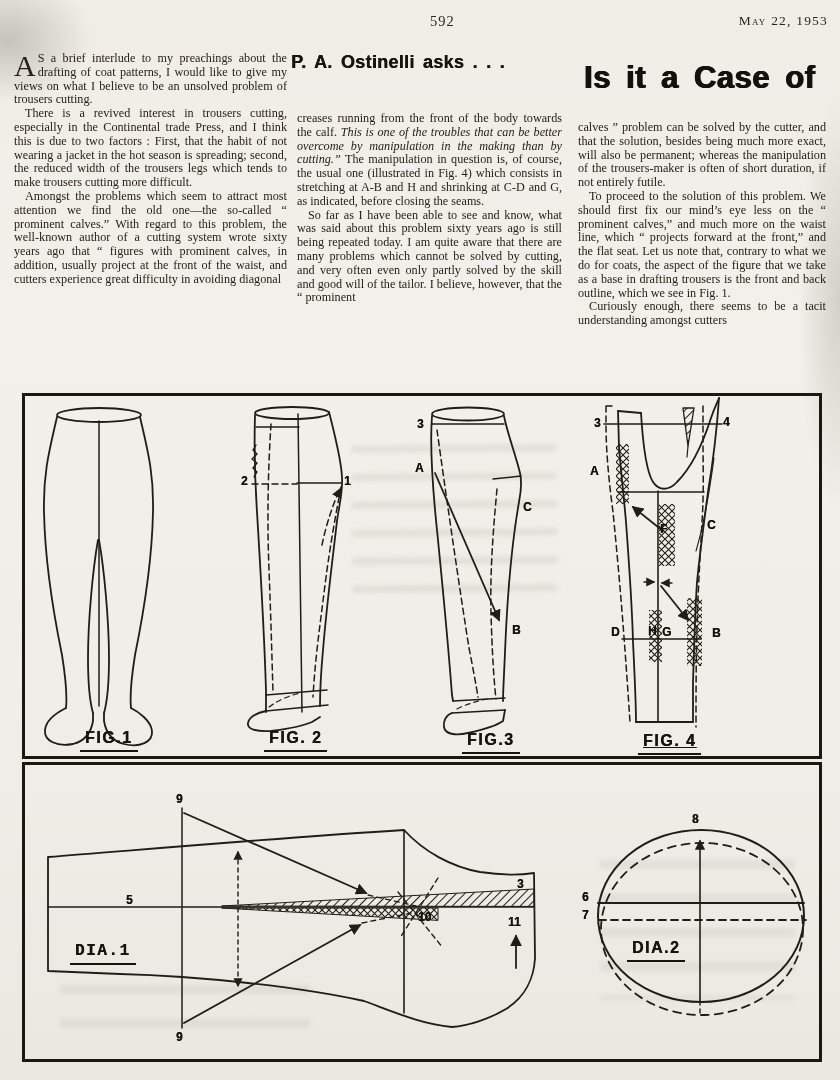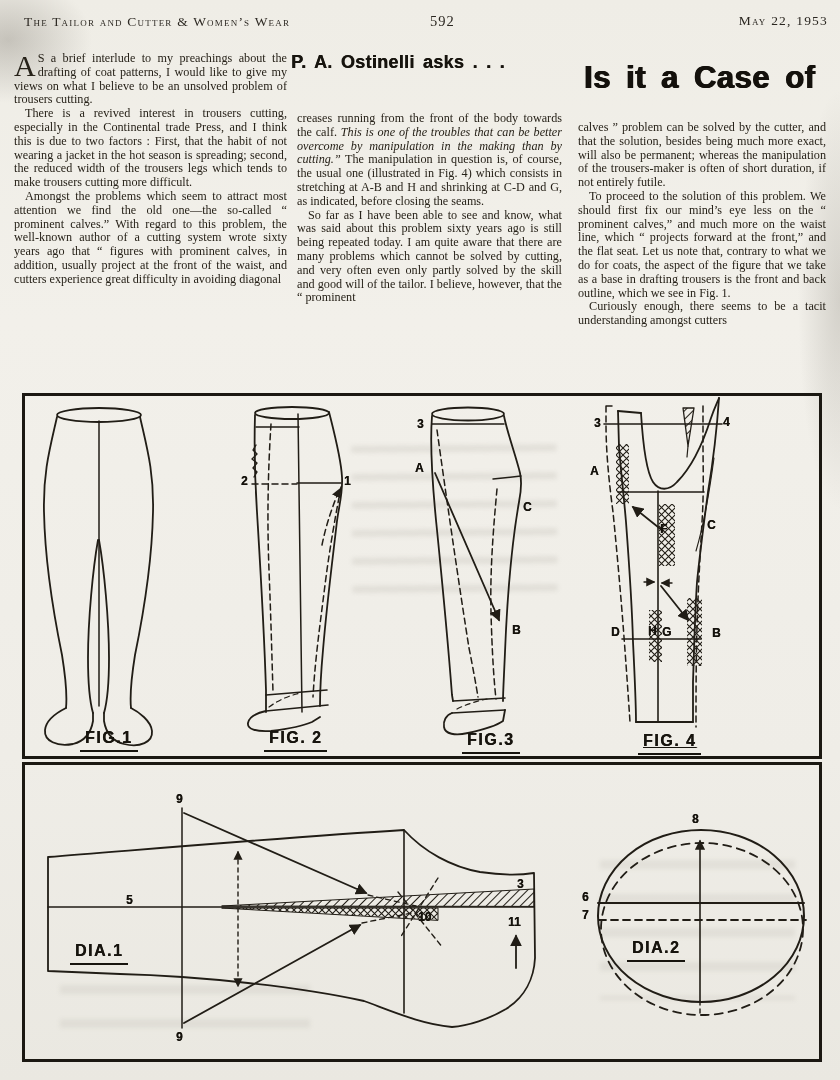--- a/index.html
+++ b/index.html
@@ -38,21 +38,20 @@
   svg.art{position:absolute;left:0;top:0;pointer-events:none;}
   .smudge{position:absolute;filter:blur(2px);opacity:.5;pointer-events:none;}
   .smudge.s1{background:repeating-linear-gradient(180deg, rgba(135,130,118,.28) 0 7px, rgba(135,130,118,0) 7px 28px);transform:rotate(-.5deg);}
   .smudge.s2{background:repeating-linear-gradient(180deg, rgba(135,130,118,.22) 0 9px, rgba(135,130,118,0) 9px 34px);}
 </style>
 </head>
 <body>
 
 <div class="page">
 
-  <span class="abs journal" style="left:24px;top:14px;">The Tailor and Cutter &amp; Women’s Wear</span>
   <span class="abs pageno" style="left:394px;top:13px;margin-left:36px;">592</span>
   <span class="abs issuedate" style="right:12px;top:13px;">May 22, 1953</span>
 
   <div class="abs col" style="left:14px;top:52px;width:273px;">
     <p><span class="dropcap">A</span><span>S a brief interlude to my preachings about the drafting of coat patterns, I would like to give my views on what I believe to be an unsolved problem of trousers cutting.</span></p>
     <p class="ind">There is a revived interest in trousers cutting, especially in the Continental trade Press, and I think this is due to two factors : First, that the habit of not wearing a jacket in the hot season is spreading; second, the reduced width of the trousers legs which tends to make trousers cutting more difficult.</p>
     <p class="ind">Amongst the problems which seem to attract most attention we find the old one—the so-called “ prominent calves.”  With regard to this problem, the well-known author of a cutting system wrote sixty years ago that “ figures with prominent calves, in addition, usually project at the front of the waist, and cutters experience great difficulty in avoiding diagonal</p>
   </div>
 
   <span class="abs byline" style="left:291px;top:52px;">P. A. Ostinelli asks . . .</span>
@@ -182,21 +181,21 @@
         <path d="M598 903 L804 903" stroke-width="2"></path>
         <path d="M599 920 L806 920" stroke-width="1.8" stroke-dasharray="7 5"></path>
       </g>
     </g>
   </svg>
 
   <span class="abs caption" style="left:80px;top:729px;">FIG.1</span>
   <span class="abs caption" style="left:264px;top:729px;">FIG. 2</span>
   <span class="abs caption" style="left:462px;top:731px;">FIG.3</span>
   <span class="abs caption" style="left:638px;top:732px;text-decoration:underline;">FIG. 4</span>
-  <span class="abs caption" style="left:70px;top:942px;">DIA.1</span>
+  <span class="abs caption" style="left:70px;top:942px;font-family:Liberation Mono, monospace;">DIA.1</span>
   <span class="abs caption" style="left:627px;top:939px;">DIA.2</span>
 
   <span class="abs pt" style="left:241px;top:474px;">2</span>
   <span class="abs pt" style="left:344px;top:474px;">1</span>
 
   <span class="abs pt" style="left:417px;top:417px;">3</span>
   <span class="abs pt" style="left:415px;top:461px;">A</span>
   <span class="abs pt" style="left:523px;top:500px;">C</span>
   <span class="abs pt" style="left:512px;top:623px;">B</span>
 

